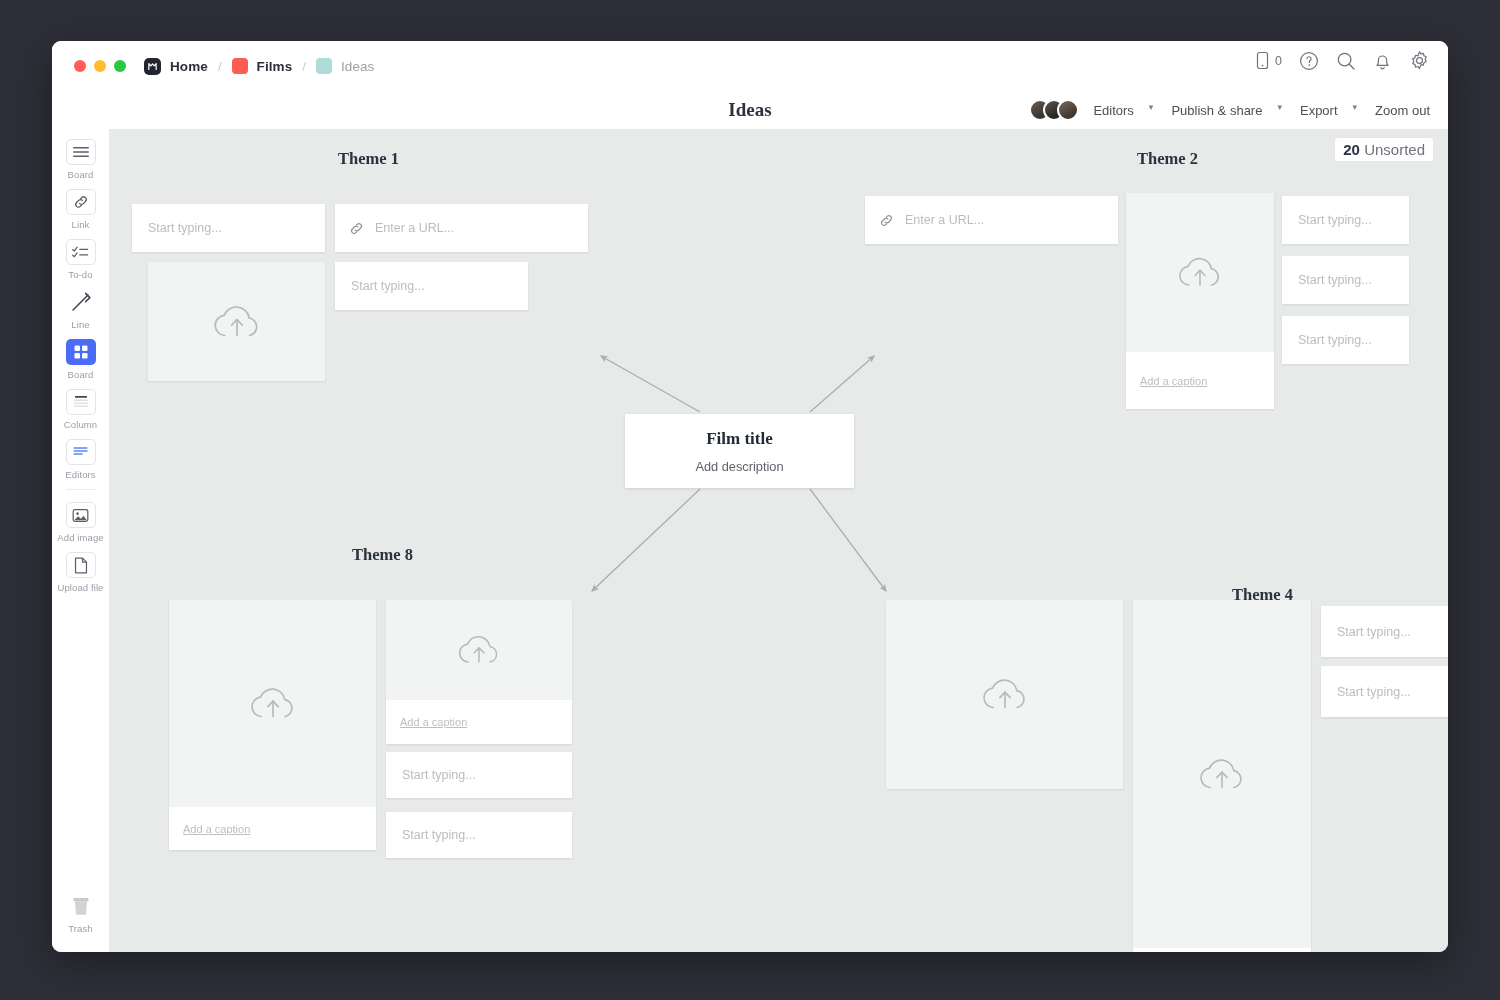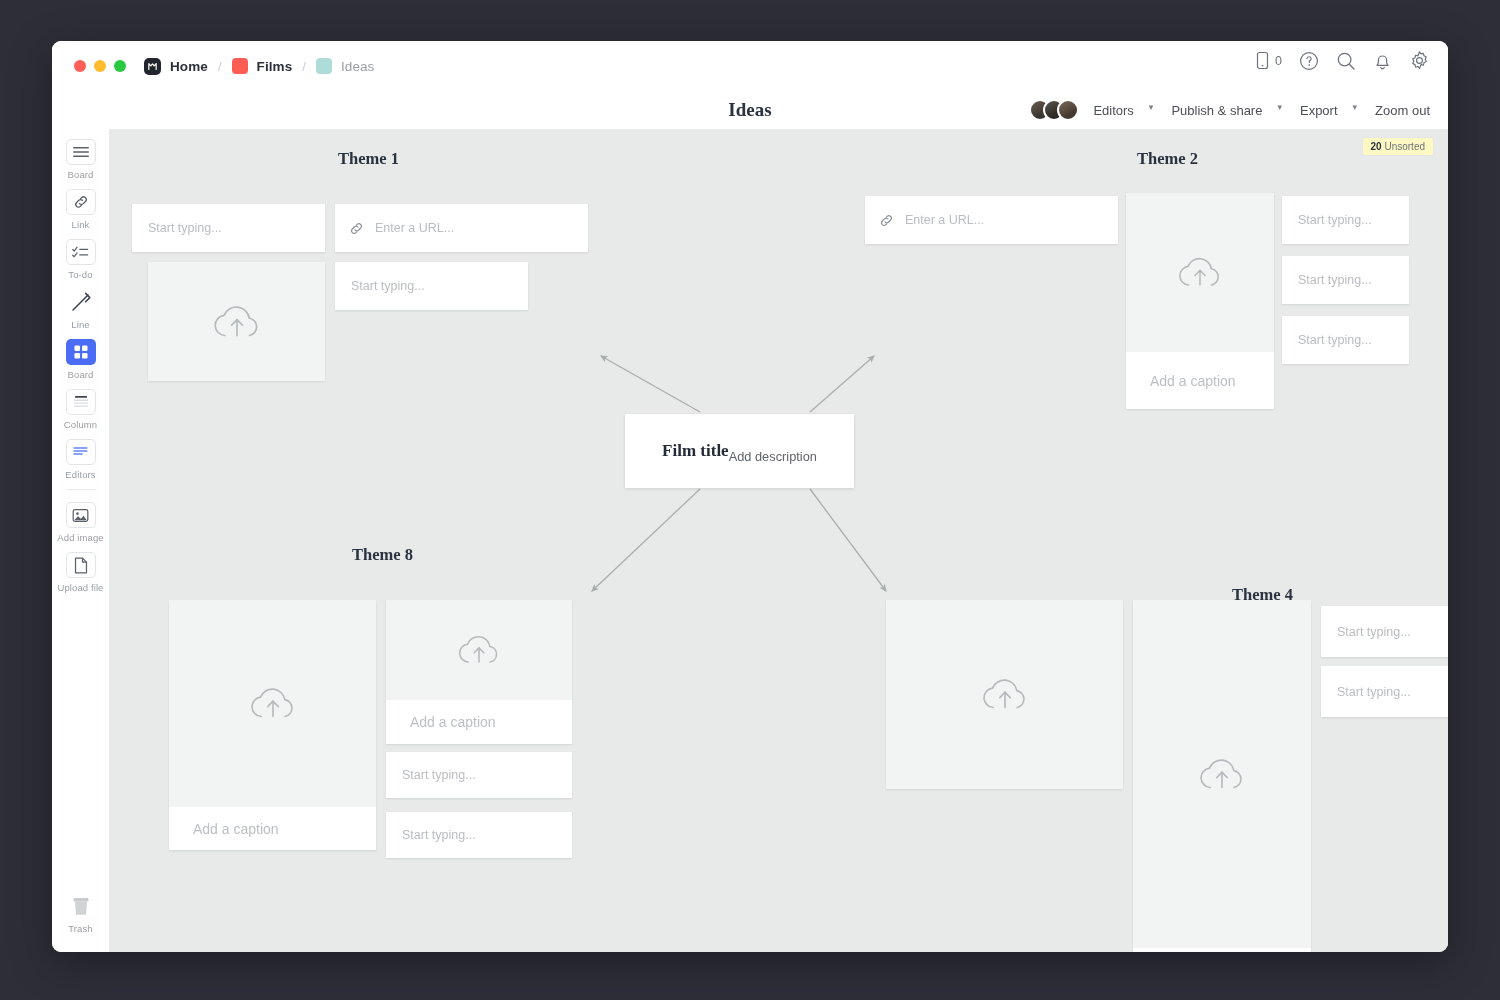--- a/index.html
+++ b/index.html
@@ -133,44 +133,44 @@
 
   .card.media { background: #f2f3f3; box-shadow: 0 1px 2px rgba(20,30,40,0.09); }
   .media-drop {
     background: #f2f3f3;
     display: flex; align-items: center; justify-content: center;
     color: #b6babd;
   }
   .caption {
     background: #ffffff;
     display: flex; align-items: center;
-    padding: 0 24px;
-    font-size: 14px; color: #bcc0c5;
+    padding: 0 14px;
+    font-size: 11px; color: #bcc0c5; text-decoration: underline;
   }
 
   .center-card {
     position: absolute;
     background: #fff;
     box-shadow: 0 1px 3px rgba(20,30,40,0.13);
-    display: flex; flex-direction: row;
+    display: flex; flex-direction: column;
     align-items: center; justify-content: center;
   }
   .center-title {
     font-family: "Liberation Serif", serif;
     font-weight: bold; font-size: 17px; color: #242b38;
   }
   .center-sub { font-size: 12.8px; color: #5d636b; margin-top: 10px; }
 
   .badge {
     position: absolute;
-    background: #fef9c3;
+    background: #ffffff;
     border: 1px solid #e4e6e8;
     border-radius: 3px;
     padding: 3px 8px;
-    font-size: 10px; color: #6e747c;
+    font-size: 15px; color: #6e747c;
     white-space: nowrap;
   }
   .badge b { color: #2b3240; font-weight: bold; }
 </style>
 </head>
 <body>
 
 <div class="window">
 
   <div class="titlebar">

